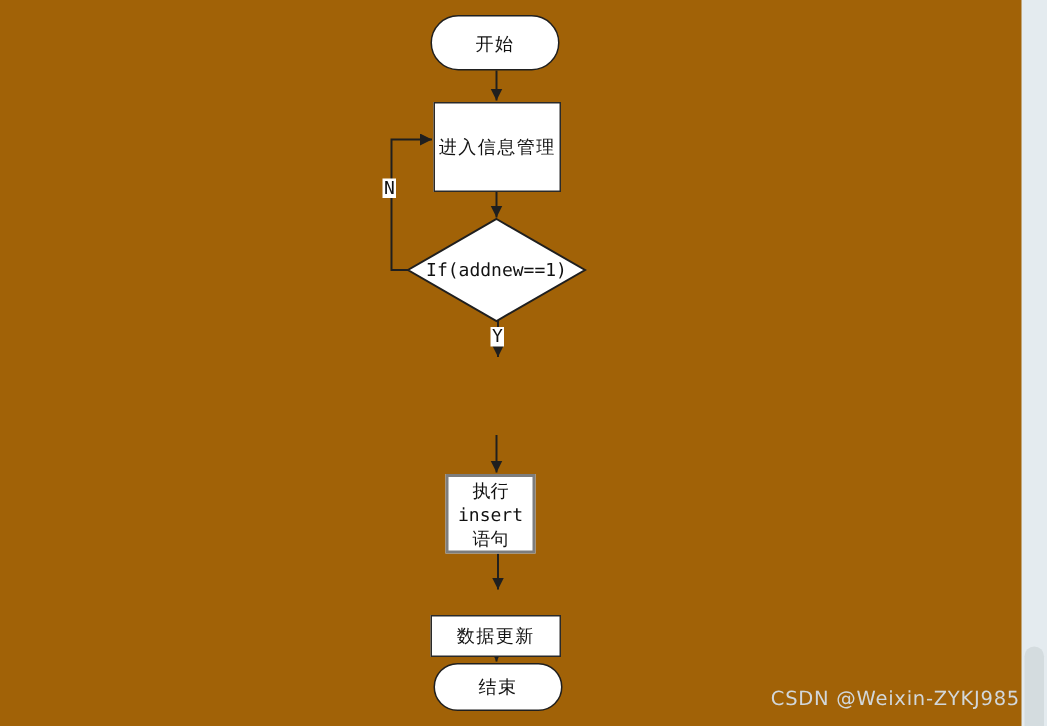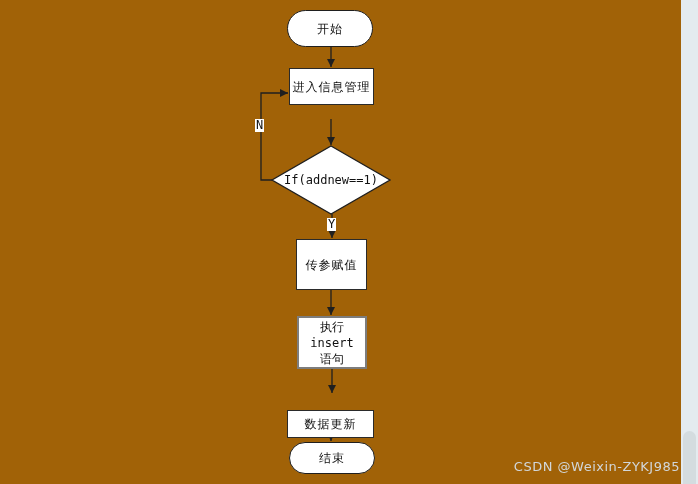--- a/index.html
+++ b/index.html
@@ -34,24 +34,24 @@
     border: 1.5px solid #1f1f1f;
     border-radius: 19px;
   }
   .process {
     border: 1.4px solid #2a2a2a;
   }
   
   #node-start { left: 287px; top: 10px;  width: 86px; height: 37px; }
   #node-end   { left: 289px; top: 442px; width: 86px; height: 32px; }
   
-  #node-enter  { left: 289px; top: 68px;  width: 85px; height: 37px; }
+  #node-enter  { left: 289px; top: 68px;  width: 85px; height: 60px; }
   #node-assign { left: 296px; top: 239px; width: 71px; height: 51px; }
   #node-insert {
-    left: 297px; top: 316px; width: 70px; height: 53px;
+    left: 297px; top: 316px; width: 60px; height: 53px;
     border: 2px solid #7d7d7d;
     flex-direction: column;
     font-family: "DejaVu Sans Mono", "DejaVu Sans", monospace;
     letter-spacing: 0;
   }
   #node-insert span { display: block; line-height: 16px; }
   #node-update { left: 287px; top: 394px; width: 87px; height: 28px; margin-top: 16px; }
   
   #decision-label {
     position: absolute;
@@ -130,23 +130,20 @@
   <div class="node terminator" id="node-start">开始</div>
 
   <div class="node process" id="node-enter">进入信息管理</div>
 
   <div id="decision-label">If(addnew==1)</div>
 
   <div class="branch-label" id="label-n">N</div>
 
   <div class="branch-label" id="label-y">Y</div>
 
-  <div class="node process" id="node-assign">
-    <span>传参赋值</span>
-  </div>
 
   <div class="node process" id="node-insert">
     <span>执行insert</span>
     <span>语句</span>
   </div>
 
   <div class="node process" id="node-update">数据更新</div>
 
   <div class="node terminator" id="node-end">结束</div>
 

